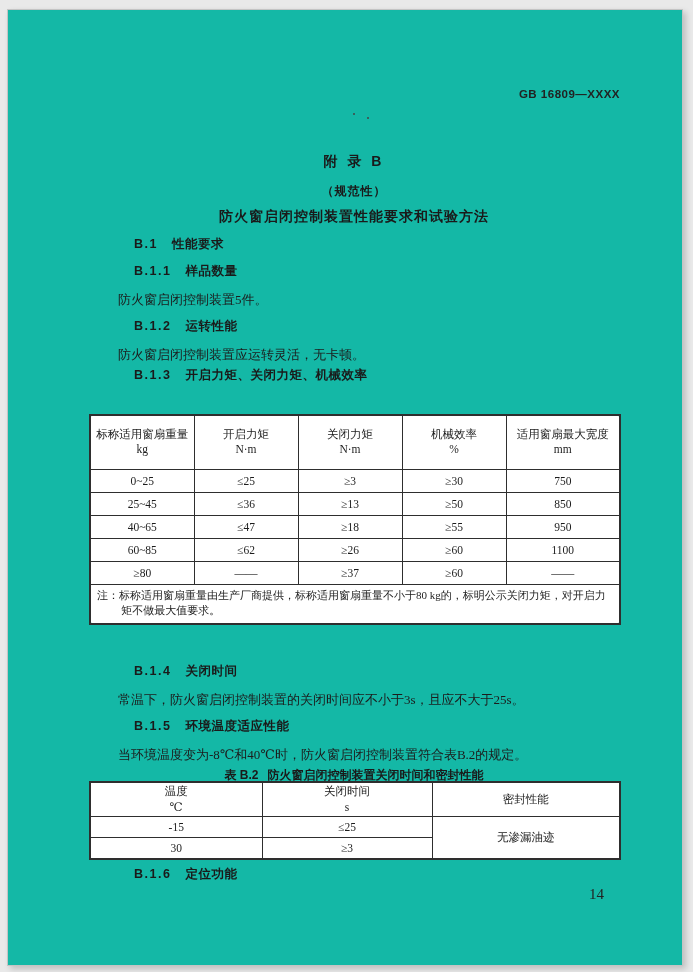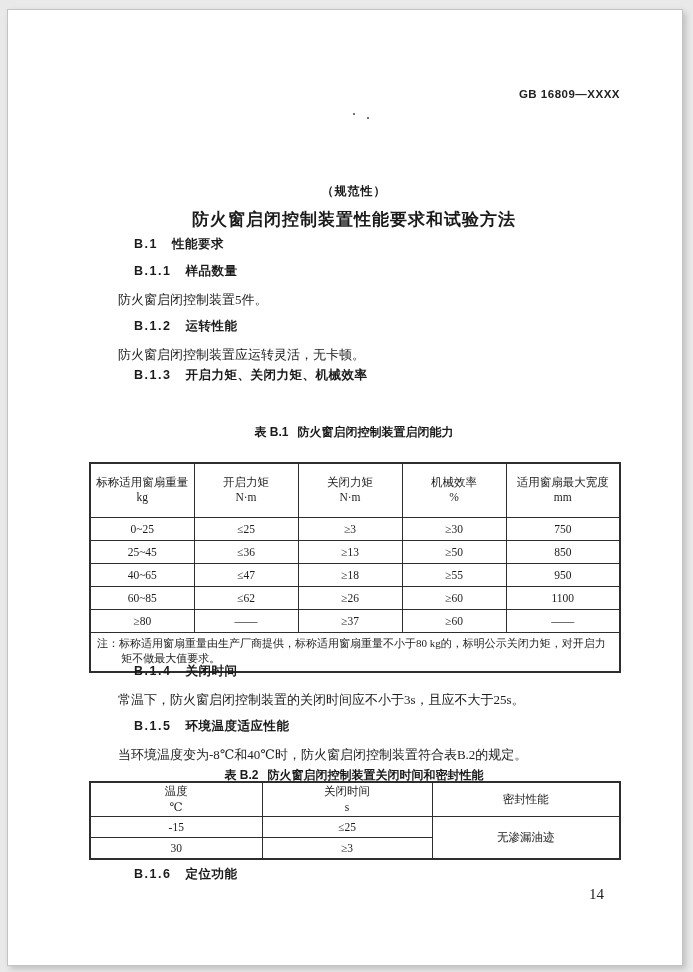--- a/index.html
+++ b/index.html
@@ -6,41 +6,41 @@
   html,body { width:693px; height:972px; }
   body {
     background:#e9e9e9;
     font-family:"Liberation Serif","DejaVu Serif",serif;
     color:#1c1c1c;
     position:relative;
     overflow:hidden;
   }
   .page {
     position:absolute; left:7px; top:9px; width:676px; height:957px;
-    background:#ffffff;
+    background:#14b8a6;
     border:1px solid #c4c4c4;
     box-shadow:3px 3px 6px rgba(0,0,0,0.18);
   }
   .doc-code {
     position:absolute; top:78px; right:62px;
     font-family:"Liberation Sans","DejaVu Sans",sans-serif;
     font-weight:bold; font-size:11.5px; letter-spacing:0.5px; color:#222;
   }
   .dots { position:absolute; top:103px; left:345px; width:20px; height:8px; }
   .dots i { position:absolute; width:2px; height:2px; background:#444; border-radius:50%; }
   .dots i.d1 { left:0; top:0; }
   .dots i.d2 { left:14px; top:4px; }
   .content { position:absolute; left:81px; top:0; width:530px; height:957px; }
   .titleline {
     position:absolute; left:0; width:100%; text-align:center;
     font-family:"Liberation Sans","DejaVu Sans",sans-serif; font-weight:bold; color:#1a1a1a;
   }
   .t-appendix { top:143px; font-size:14px; letter-spacing:3px; }
   .t-norm    { top:173px; font-size:12px; letter-spacing:1px; }
-  .t-main    { top:198px; font-size:17px; letter-spacing:1px; }
+  .t-main    { top:198px; font-size:14px; letter-spacing:1px; }
   .sec {
     position:absolute; left:0;
     font-family:"Liberation Sans","DejaVu Sans",sans-serif;
     font-weight:bold; font-size:12.5px; color:#1a1a1a; white-space:nowrap;
   }
   .sec .num { letter-spacing:1.5px; margin-right:14px;margin-left:45px; }
   .sec .st  { letter-spacing:0.5px; }
   .para {
     position:absolute; left:29px; width:501px;
     font-size:13px; line-height:1.35; color:#1c1c1c;
@@ -52,21 +52,21 @@
   }
   .tcap .lbl { margin-right:9px; }
   table {
     position:absolute; left:0; border-collapse:collapse;
     table-layout:fixed; width:530px;
     font-size:11.5px; color:#1c1c1c; background:#fff;
     border:2px solid #2e2e2e;
   }
   th, td { border:1px solid #2e2e2e; text-align:center; vertical-align:middle; font-weight:normal; padding:1px 3px; }
   th .l1, th .l2 { display:block; line-height:1.35; }
-  .tb1 { top:452px;border-radius:8px; }
+  .tb1 { top:404px;border-radius:8px; }
   .tb1 th { height:54px; }
   .tb1 td { height:23px; }
   .tb1 td.note-cell {
     height:40px; text-align:left; font-size:11px; line-height:1.45;
     padding:3px 6px 3px calc(6px + 2.2em); text-indent:-2.2em; vertical-align:top;
   }
   .tb2 { top:771px; }
   .tb2 th { height:27px; }
   .tb2 td { height:21px; }
   .page-num { position:absolute; top:876px; right:78px; font-size:15px; color:#222; }
@@ -78,20 +78,21 @@
 
   <div class="doc-code">GB 16809—XXXX</div>
 
   <div class="dots">
       <i class="d1"></i>
       <i class="d2"></i>
     </div>
 
   <div class="content">
 
+    <div class="titleline t-appendix">附 录 B</div>
     <div class="titleline t-norm">（规范性）</div>
     <div class="titleline t-main">防火窗启闭控制装置性能要求和试验方法</div>
 
     <div class="sec" style="top:226px">
       <span class="num">B.1</span><span class="st">性能要求</span>
     </div>
 
     <div class="sec" style="top:253px">
       <span class="num">B.1.1</span><span class="st">样品数量</span>
     </div>

